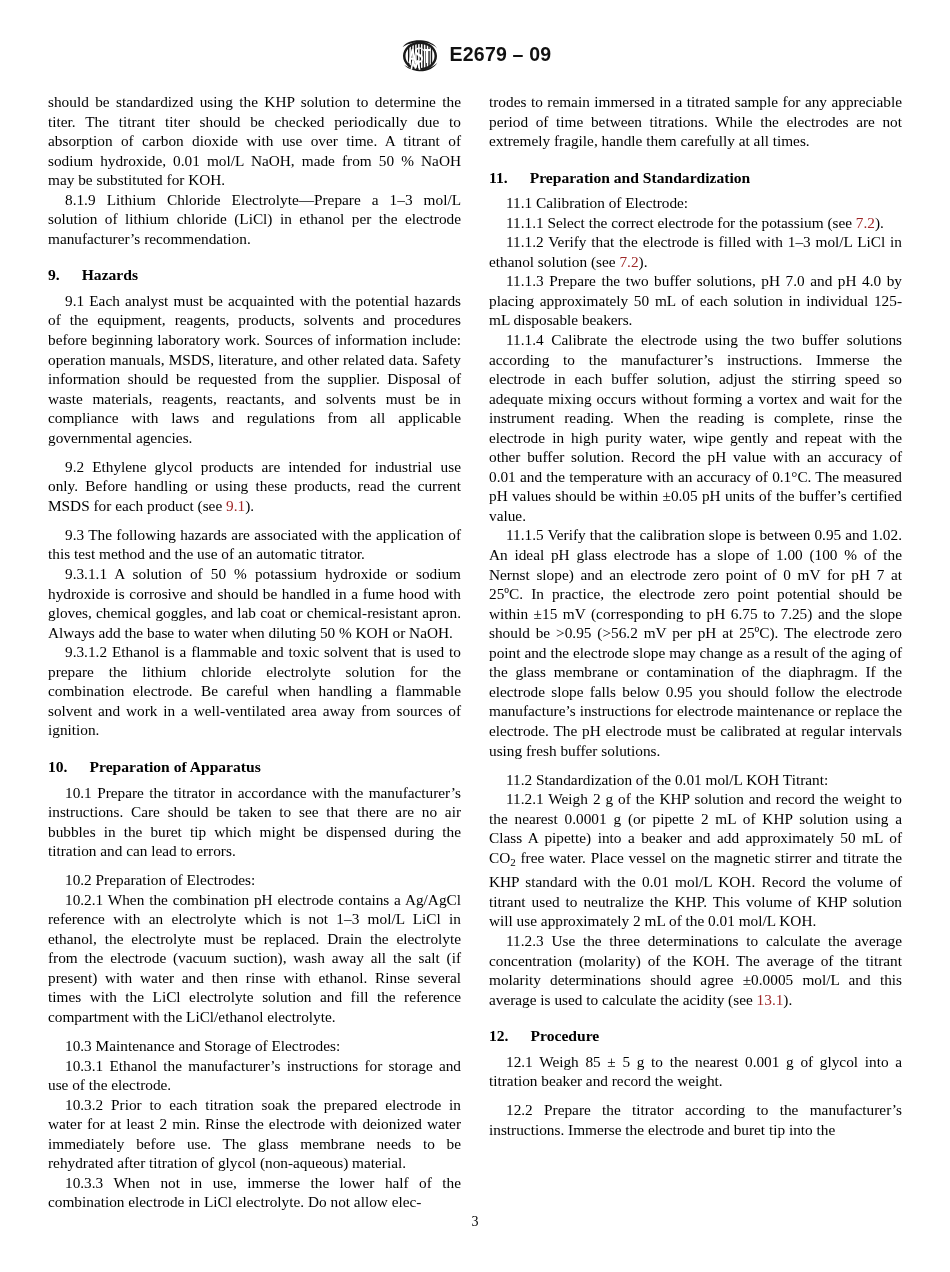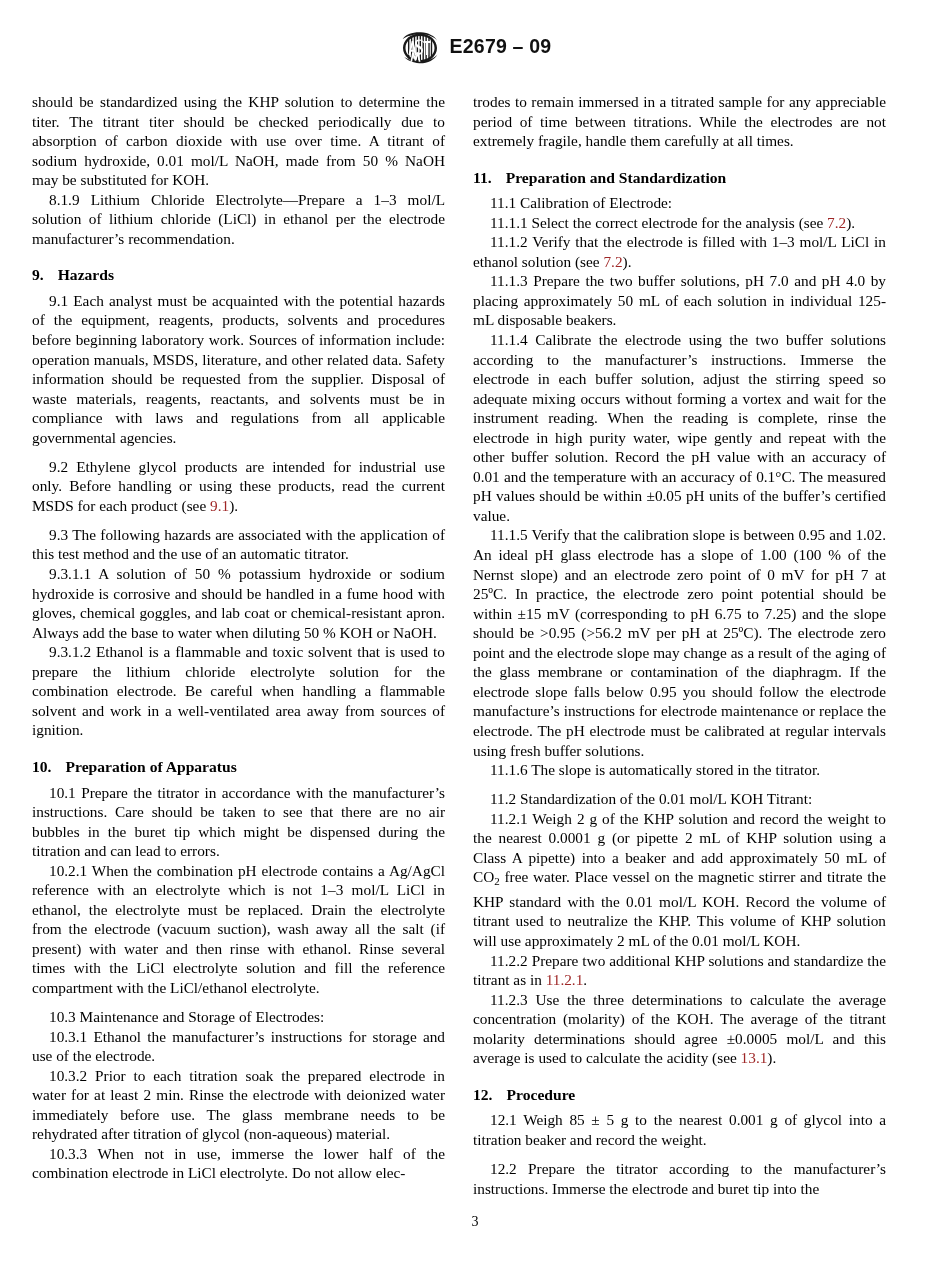--- a/index.html
+++ b/index.html
@@ -19,21 +19,21 @@
   .page {
     position: relative;
     width: 950px;
     height: 1272px;
     box-sizing: border-box;
   }
 
   
   .header {
     position: absolute;
-    top: 28px;
+    top: 36px;
     left: 0;
     width: 950px;
     display: flex;
     align-items: center;
     justify-content: center;
     gap: 9px;
     height: 40px;
   }
   .astm-logo {
     width: 42px;
@@ -47,21 +47,21 @@
     letter-spacing: 0.2px;
     color: #111111;
     line-height: 1;
     padding-bottom: 2px;
   }
 
   
   .columns {
     position: absolute;
     top: 92px;
-    left: 32px;
+    left: 48px;
     width: 854px;
     display: flex;
     gap: 28px;
     justify-content: flex-end;
   }
   .col {
     width: 413px;
   }
 
   p {
@@ -89,21 +89,21 @@
     margin: 0;
     font-family: "Liberation Serif", "DejaVu Serif", serif;
     font-weight: bold;
     font-size: 15.6px;
     line-height: 19.55px;
     text-align: left;
     margin-top: 17px;
     margin-bottom: 6px;
   }
   h2.section .num {
-    margin-right: 14px;
+    margin-right: 22px;
   }
 
   .ital {
   }
   a.xref, .xref {
     color: #9e2626;
     text-decoration: none;
   }
   sub {
     font-size: 0.72em;
@@ -174,20 +174,21 @@
 
 
       <p class="indent">9.3.1.1 A solution of 50 % potassium hydroxide or sodium hydroxide is corrosive and should be handled in a fume hood with gloves, chemical goggles, and lab coat or chemical-resistant apron. Always add the base to water when diluting 50 % KOH or NaOH.</p>
 
       <p class="indent">9.3.1.2 Ethanol is a flammable and toxic solvent that is used to prepare the lithium chloride electrolyte solution for the combination electrode. Be careful when handling a flammable solvent and work in a well-ventilated area away from sources of ignition.</p>
 
       <h2 class="section"><span class="num">10.</span><span>Preparation of Apparatus</span></h2>
 
       <p class="indent">10.1 Prepare the titrator in accordance with the manufacturer’s instructions. Care should be taken to see that there are no air bubbles in the buret tip which might be dispensed during the titration and can lead to errors.</p>
 
+      <p class="indent gap"><span>10.2</span> <span class="ital">Preparation of Electrodes:</span></p>
 
       <p class="indent">10.2.1 When the combination pH electrode contains a Ag/AgCl reference with an electrolyte which is not 1–3 mol/L LiCl in ethanol, the electrolyte must be replaced. Drain the electrolyte from the electrode (vacuum suction), wash away all the salt (if present) with water and then rinse with ethanol. Rinse several times with the LiCl electrolyte solution and fill the reference compartment with the LiCl/ethanol electrolyte.</p>
 
       <p class="indent gap"><span>10.3</span> <span class="ital">Maintenance and Storage of Electrodes:</span></p>
 
       <p class="indent">10.3.1 Ethanol the manufacturer’s instructions for storage and use of the electrode.</p>
 
       <p class="indent">10.3.2 Prior to each titration soak the prepared electrode in water for at least 2 min. Rinse the electrode with deionized water immediately before use. The glass membrane needs to be rehydrated after titration of glycol (non-aqueous) material.</p>
 
       <p class="indent">10.3.3 When not in use, immerse the lower half of the combination electrode in LiCl electrolyte. Do not allow elec-</p>
@@ -195,37 +196,35 @@
     </div>
 
     <div class="col">
 
       <p class="noindent">trodes to remain immersed in a titrated sample for any appreciable period of time between titrations. While the electrodes are not extremely fragile, handle them carefully at all times.</p>
 
       <h2 class="section"><span class="num">11.</span><span>Preparation and Standardization</span></h2>
 
       <p class="indent"><span>11.1</span> <span class="ital">Calibration of Electrode:</span></p>
 
-      <p class="indent"><span>11.1.1 Select the correct electrode for the analysis (see </span><a href="#" class="xref">7.2</a><span>).</span></p>
+      <p class="indent"><span>11.1.1 Select the correct electrode for the potassium (see </span><a href="#" class="xref">7.2</a><span>).</span></p>
 
       <p class="indent"><span>11.1.2 Verify that the electrode is filled with 1–3 mol/L LiCl in ethanol solution (see </span><a href="#" class="xref">7.2</a><span>).</span></p>
 
       <p class="indent">11.1.3 Prepare the two buffer solutions, pH 7.0 and pH 4.0 by placing approximately 50 mL of each solution in individual 125-mL disposable beakers.</p>
 
       <p class="indent">11.1.4 Calibrate the electrode using the two buffer solutions according to the manufacturer’s instructions. Immerse the electrode in each buffer solution, adjust the stirring speed so adequate mixing occurs without forming a vortex and wait for the instrument reading. When the reading is complete, rinse the electrode in high purity water, wipe gently and repeat with the other buffer solution. Record the pH value with an accuracy of 0.01 and the temperature with an accuracy of 0.1°C. The measured pH values should be within ±0.05 pH units of the buffer’s certified value.</p>
 
       <p class="indent">11.1.5 Verify that the calibration slope is between 0.95 and 1.02. An ideal pH glass electrode has a slope of 1.00 (100 % of the Nernst slope) and an electrode zero point of 0 mV for pH 7 at 25ºC. In practice, the electrode zero point potential should be within ±15 mV (corresponding to pH 6.75 to 7.25) and the slope should be &gt;0.95 (&gt;56.2 mV per pH at 25ºC). The electrode zero point and the electrode slope may change as a result of the aging of the glass membrane or contamination of the diaphragm. If the electrode slope falls below 0.95 you should follow the electrode manufacture’s instructions for electrode maintenance or replace the electrode. The pH electrode must be calibrated at regular intervals using fresh buffer solutions.</p>
 
-      <p class="indent">11.1.6 The slope is automatically stored in the titrator.</p>
 
       <p class="indent gap"><span>11.2</span> <span class="ital">Standardization of the 0.01 mol/L KOH Titrant:</span></p>
 
       <p class="indent"><span>11.2.1 Weigh 2 g of the KHP solution and record the weight to the nearest 0.0001 g (or pipette 2 mL of KHP solution using a Class A pipette) into a beaker and add approximately 50 mL of CO</span><sub>2</sub><span> free water. Place vessel on the magnetic stirrer and titrate the KHP standard with the 0.01 mol/L KOH. Record the volume of titrant used to neutralize the KHP. This volume of KHP solution will use approximately 2 mL of the 0.01 mol/L KOH.</span></p>
 
-      <p class="indent"><span>11.2.2 Prepare two additional KHP solutions and standardize the titrant as in </span><a href="#" class="xref">11.2.1</a><span>.</span></p>
 
       <p class="indent"><span>11.2.3 Use the three determinations to calculate the average concentration (molarity) of the KOH. The average of the titrant molarity determinations should agree ±0.0005 mol/L and this average is used to calculate the acidity (see </span><a href="#" class="xref">13.1</a><span>).</span></p>
 
       <h2 class="section"><span class="num">12.</span><span>Procedure</span></h2>
 
       <p class="indent">12.1 Weigh 85 ± 5 g to the nearest 0.001 g of glycol into a titration beaker and record the weight.</p>
 
       <p class="indent gap">12.2 Prepare the titrator according to the manufacturer’s instructions. Immerse the electrode and buret tip into the</p>
 
     </div>

